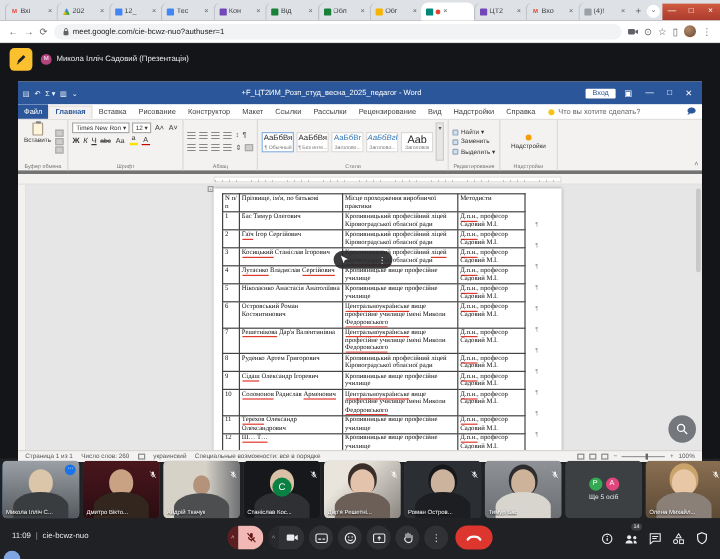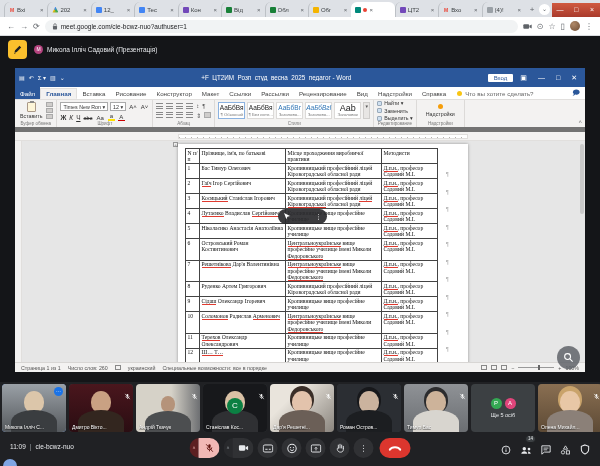--- a/index.html
+++ b/index.html
@@ -47,21 +47,21 @@
 .wtitle .tt{flex:1;text-align:center;font-size:6.3px;white-space:nowrap;overflow:hidden}
 .signin{background:#fff;color:#2b579a;font-size:6px;padding:1px 6px;border-radius:1px}
 .wgl{font-size:7px;padding:0 4px}
 .rtabs{height:13px;background:#fff;display:flex;align-items:center;font-size:6.2px;color:#444;border-bottom:1px solid #e1dfdd}
 .rtab{padding:1px 5px;white-space:nowrap}
 .rtab.file{background:#2b579a;color:#fff;align-self:stretch;display:flex;align-items:center}
 .rtab.active{color:#2b579a;font-weight:bold;border:1px solid #e1dfdd;border-bottom:1px solid #f3f2f1;background:#f3f2f1}
 .tellme{display:flex;align-items:center;gap:3px;color:#666;margin-left:6px;white-space:nowrap}
 .bulb{width:5px;height:5px;border-radius:50%;background:#f9c513}
 .rcomment{margin-left:auto;margin-right:5px;color:#2b579a;font-size:7px}
-.ribbon{height:32px;background:#f3f2f1;display:flex;border-bottom:5px solid #737373;position:relative}
+.ribbon{height:45px;background:#f3f2f1;display:flex;border-bottom:3px solid #737373;position:relative}
 .grp{position:relative;border-right:1px solid #dcdad8;padding:2px 3px 8px;display:flex;gap:2px}
 .glabel{position:absolute;bottom:1px;left:0;right:0;text-align:center;font-size:4.5px;color:#777}
 .pastebig{display:flex;flex-direction:column;align-items:center;font-size:5.3px;color:#333;gap:1px;padding:0 2px}
 .clipic{width:9px;height:11px;background:#fdf5d8;border:1px solid #a98;border-radius:1px;position:relative}
 .clipic::before{content:"";position:absolute;left:2px;top:-2px;width:4px;height:2px;background:#888}
 .minicol{display:flex;flex-direction:column;gap:1px;justify-content:center}
 .micon{width:7px;height:6px;background:repeating-linear-gradient(#888 0 1px,transparent 1px 2.5px)}
 .micon.sq{background:#cfcdcb;border:1px solid #aaa}
 .fontrow{display:flex;flex-direction:column;gap:2px}
 .fr1{display:flex;gap:2px;align-items:center}

